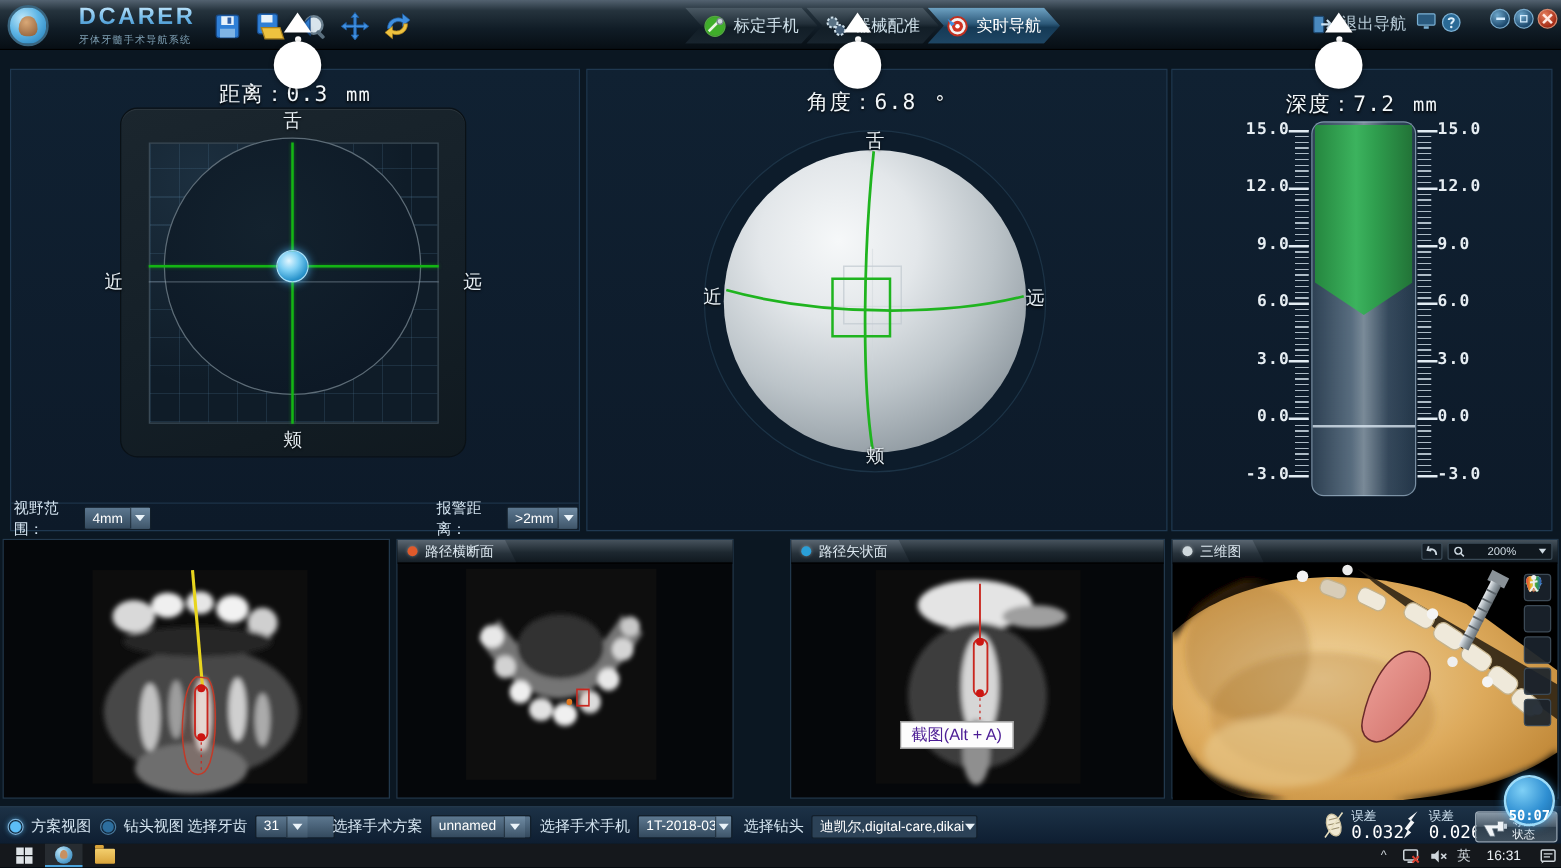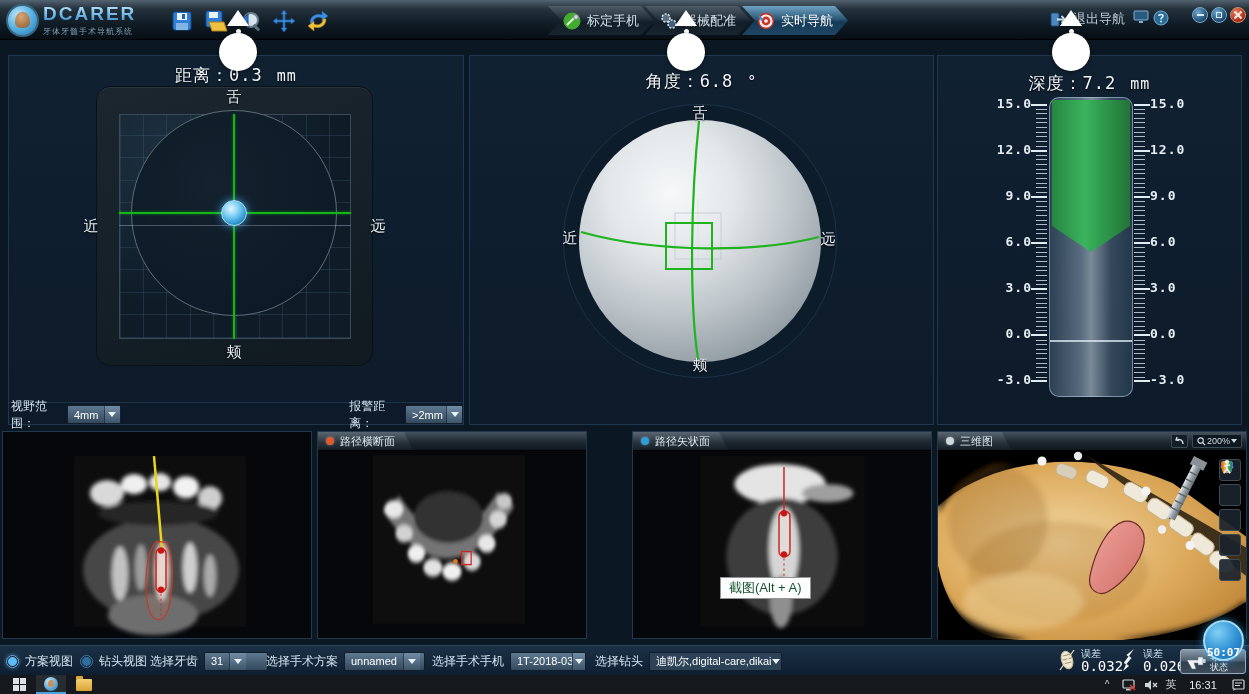--- a/index.html
+++ b/index.html
@@ -5,21 +5,21 @@
   * { margin:0; padding:0; box-sizing:border-box; }
   html,body { background:#000; }
   body { font-family:"Liberation Sans","DejaVu Sans",sans-serif; }
   #screen { position:relative; width:1249px; height:694px; background:#0b1722; overflow:hidden; }
   .mono { font-family:"DejaVu Sans Mono",monospace; }
 
   
   #titlebar { position:absolute; left:0; top:0; width:1249px; height:40px;
     background:linear-gradient(180deg,#536270 0%,#25333d 22%,#101c26 60%,#070e14 100%);
     border-bottom:1px solid #000; }
-  #logo { position:absolute; left:6px; top:3px; display:flex; align-items:center; gap:4px; }
+  #logo { position:absolute; left:6px; top:3px; display:flex; align-items:flex-end; gap:24px; }
   #logo-circle { width:33px; height:33px; border-radius:50%;
     background:radial-gradient(circle at 35% 30%, #bfe7f8 0%, #5fb6e6 45%, #1d78b4 100%);
     border:2px solid #3a657f; display:flex; align-items:center; justify-content:center; }
   #logo-tooth { width:15px; height:16px; background:radial-gradient(circle at 40% 30%, #d9a877, #8a5a34);
     border-radius:45% 45% 40% 40%/60% 60% 35% 35%; }
   #logo-name { font-size:19px; font-weight:bold; letter-spacing:2px;
     background:linear-gradient(180deg,#cfeeff 0%, #6db7e8 55%, #2a7ab8 100%);
     -webkit-background-clip:text; background-clip:text; color:transparent; }
   #logo-sub { font-size:8px; color:#7fa0b4; letter-spacing:1px; margin-top:1px; }
 
@@ -126,25 +126,25 @@
     background:linear-gradient(180deg,#5a6671 0%,#27323b 60%,#161f27 100%);
     clip-path:polygon(0 0, calc(100% - 9px) 0, 100% 100%, 0 100%); }
   .vdot { width:8px; height:8px; border-radius:50%; box-shadow:0 0 3px rgba(255,255,255,.35); }
   .vtitle { font-size:11px; color:#dde8f0; white-space:nowrap; }
   .vbody { position:absolute; left:0; top:19px; width:100%; height:189px; overflow:hidden; }
   .vbody svg { position:absolute; left:0; top:0; width:100%; height:100%; }
   .vhdr-controls { position:absolute; right:4px; top:2px; display:flex; gap:4px; align-items:center; }
   .undo-btn { width:17px; height:14px; background:#141d25; border:1px solid #3a4a56; border-radius:2px;
     display:flex; align-items:center; justify-content:center; cursor:pointer; }
   .zoom-box { height:14px; background:#10181f; border:1px solid #3a4a56; border-radius:2px;
-    display:flex; align-items:center; gap:1px; padding:0 4px; cursor:pointer; }
+    display:flex; align-items:center; gap:18px; padding:0 4px; cursor:pointer; }
   .zoom-box span { font-size:9px; color:#cfdae2; }
   .zoom-box i { width:0; height:0; border-left:3px solid transparent; border-right:3px solid transparent; border-top:4px solid #cfdae2; }
   #tooltip { position:absolute; left:87px; top:126px; background:#fdfdfd; border:1px solid #949494;
-    font-size:13px; color:#14532d; padding:1px 8px; white-space:nowrap; z-index:30; }
+    font-size:13px; color:#4c1d95; padding:1px 8px; white-space:nowrap; z-index:30; }
   #side-tools { position:absolute; right:5px; top:8px; display:flex; flex-direction:column; gap:3px; z-index:20; }
   .side-btn { width:22px; height:22px; background:rgba(26,35,44,.92); border:1px solid #3c4a56; border-radius:3px;
     display:flex; align-items:center; justify-content:center; cursor:pointer; }
   .side-btn svg { width:16px; height:16px; }
 
   
   #controlbar { position:absolute; left:0; top:645px; width:1249px; height:30px;
     background:linear-gradient(180deg,#1c3146 0%,#0e1e31 100%); border-top:1px solid #2b4359; }
   .cb-item { position:absolute; top:0; height:30px; display:flex; align-items:center; gap:6px; }
   .radio { width:13px; height:13px; border-radius:50%; border:1px solid #79aed4; cursor:pointer; }

